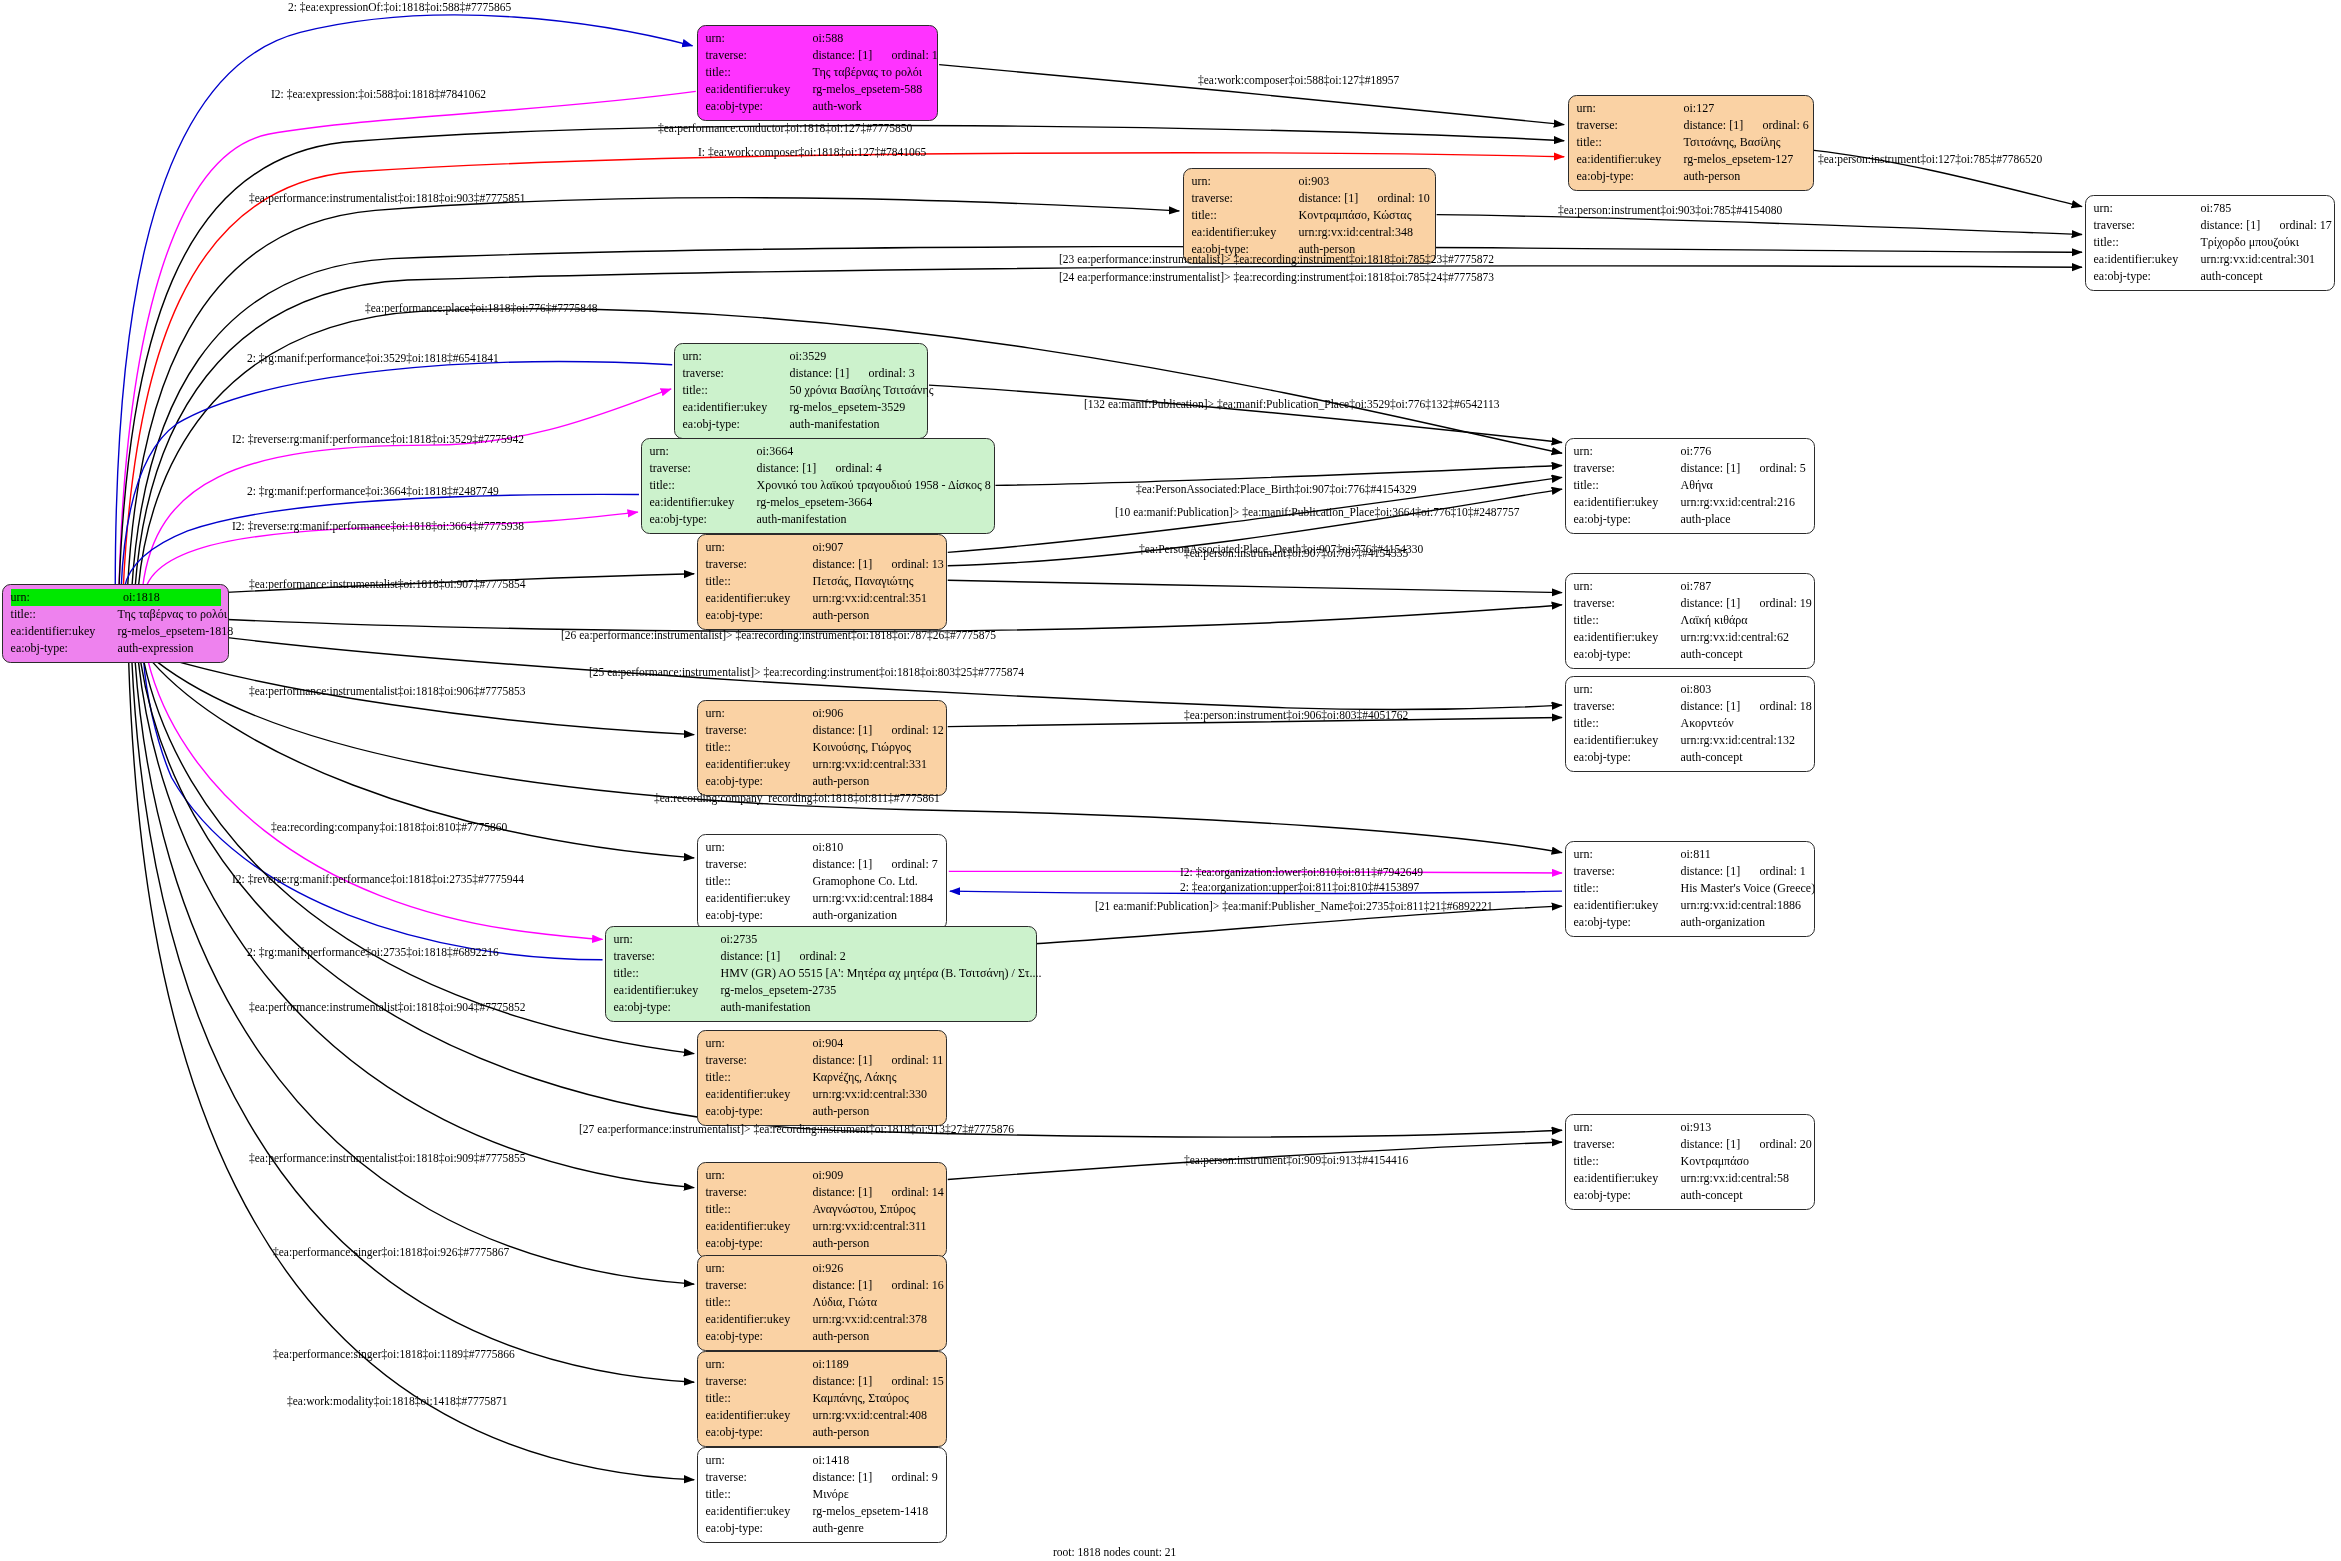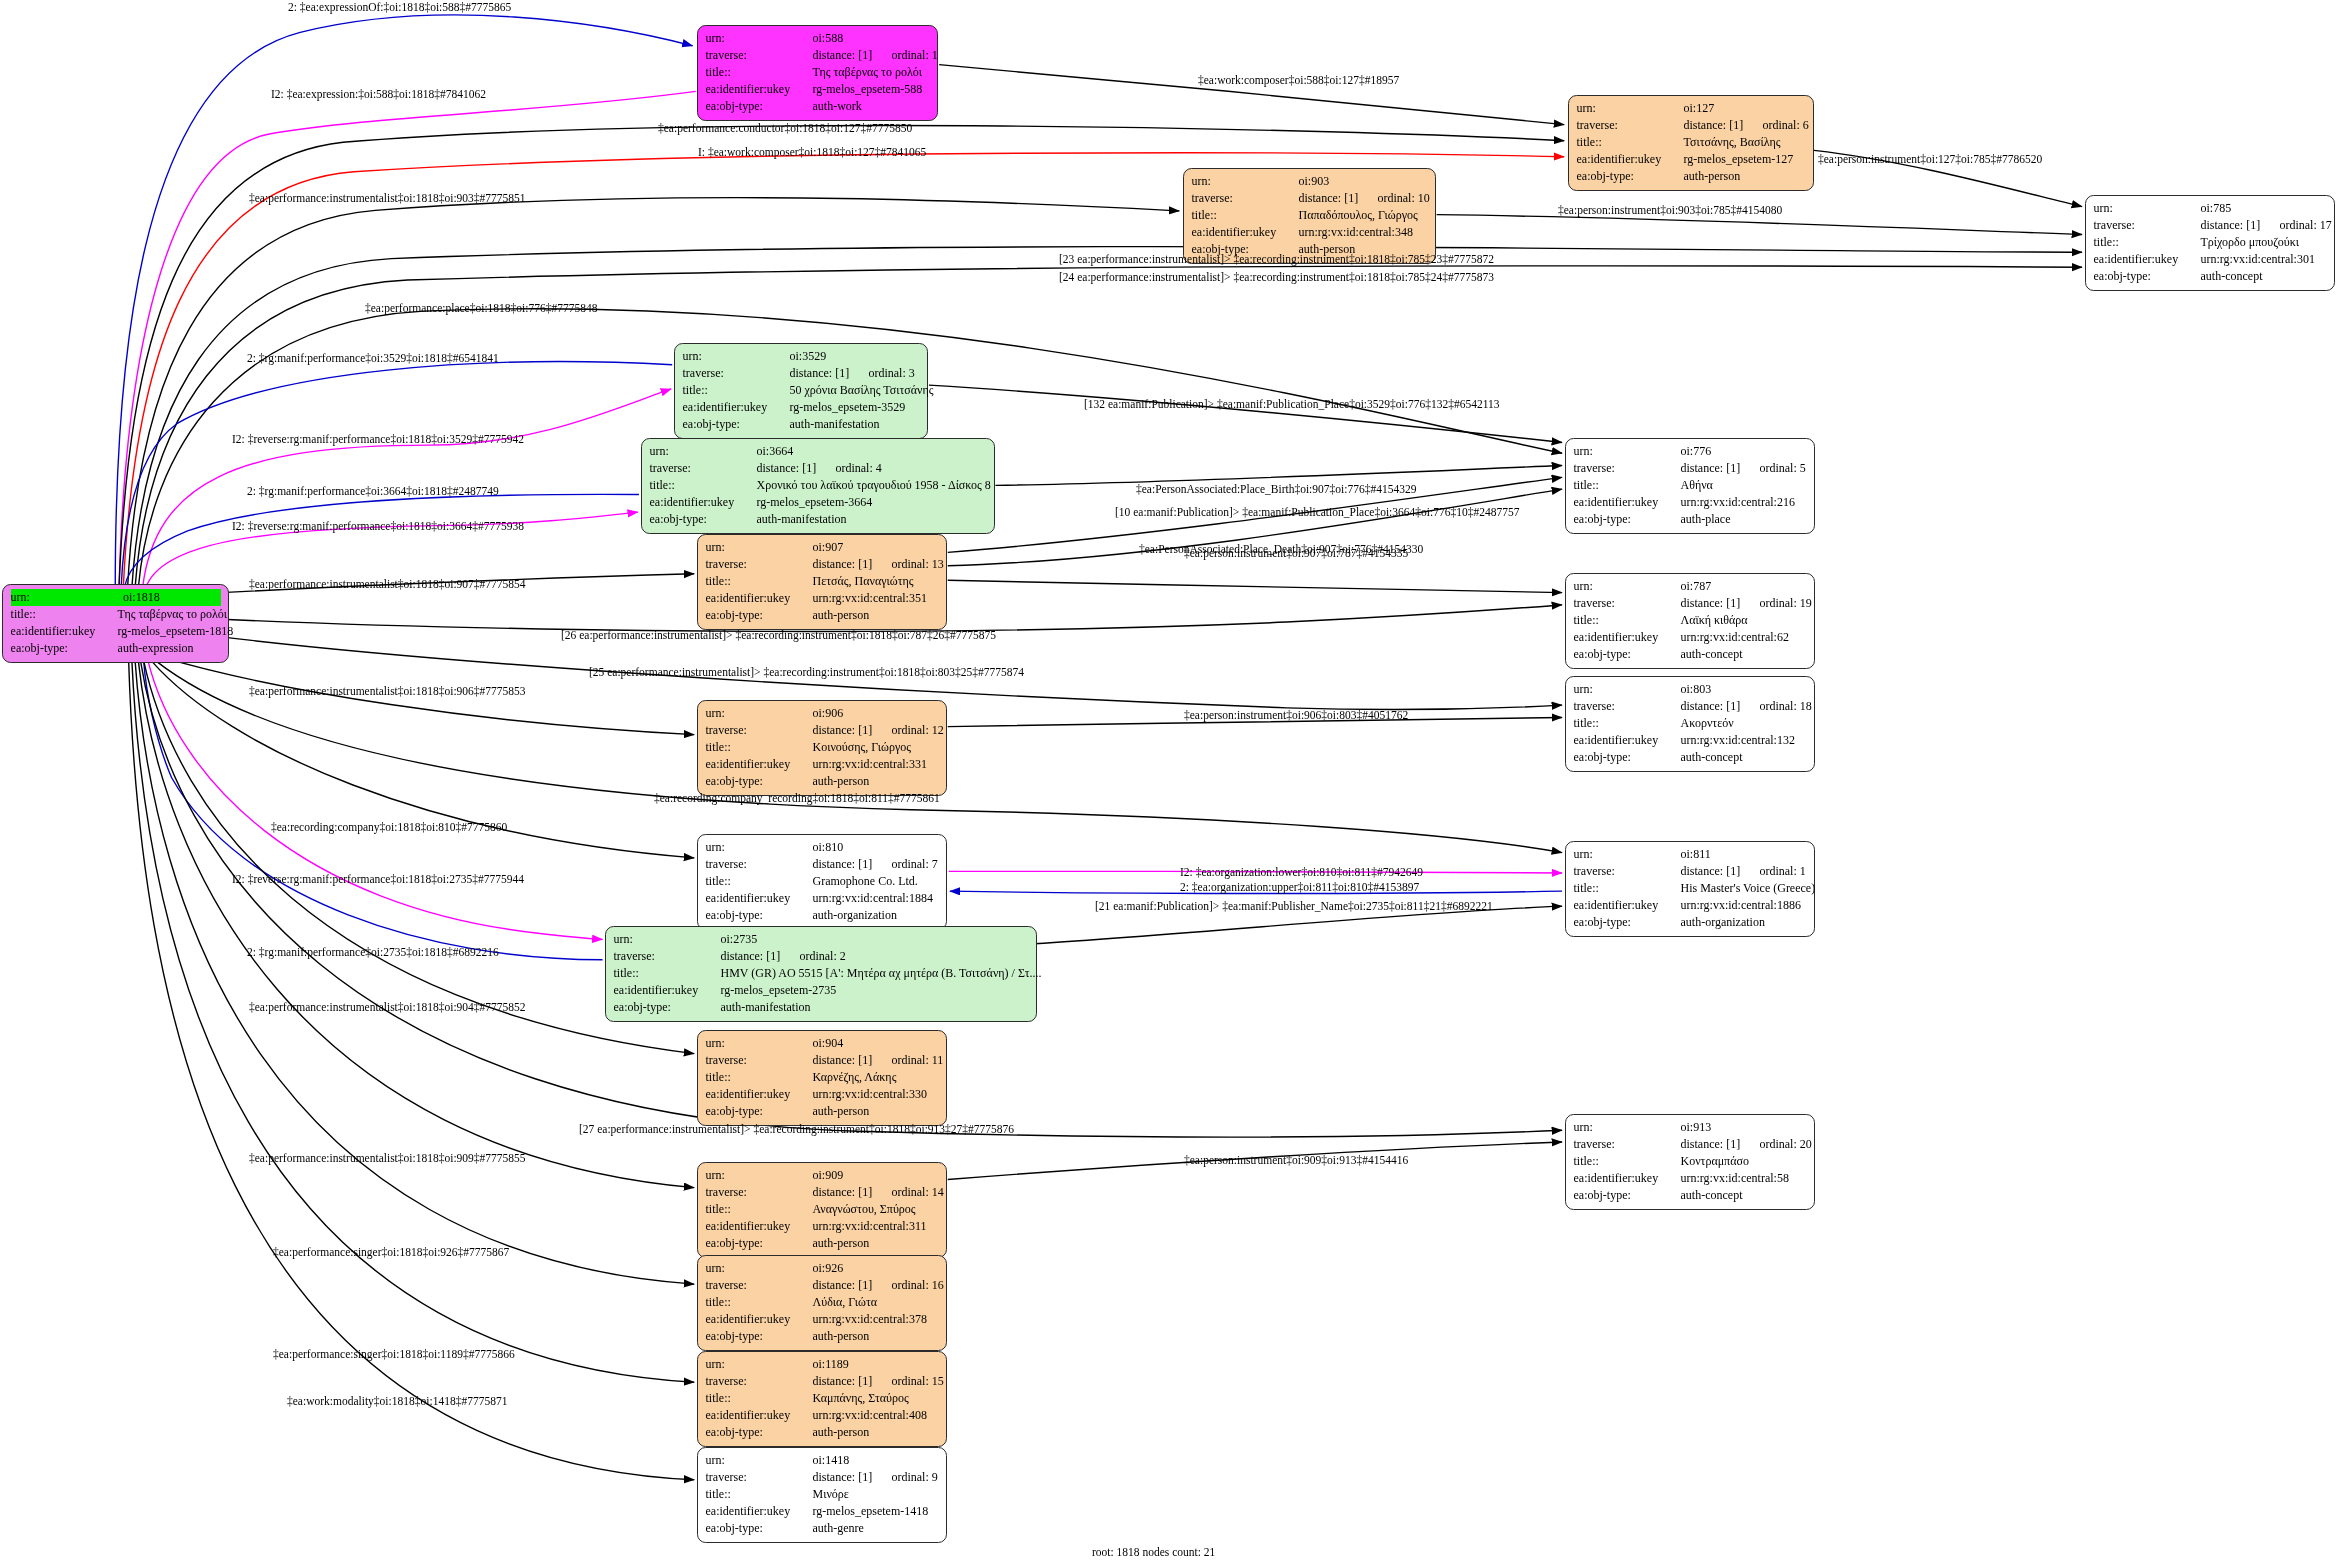--- a/index.html
+++ b/index.html
@@ -249,21 +249,21 @@
         <div class="row">
           <span class="k">urn:</span>
           <span class="v">oi:903</span>
         </div>
         <div class="row">
           <span class="k">traverse:</span>
           <span class="v"><span>distance: [1]</span><span class="ord">ordinal: 10</span></span>
         </div>
         <div class="row">
           <span class="k">title::</span>
-          <span class="v">Παπαδόπουλος, Γιώργος</span>
+          <span class="v">Κοντραμπάσο, Κώστας</span>
         </div>
         <div class="row">
           <span class="k">ea:identifier:ukey</span>
           <span class="v">urn:rg:vx:id:central:348</span>
         </div>
         <div class="row">
           <span class="k">ea:obj-type:</span>
           <span class="v">auth-person</span>
         </div>
       </div>
@@ -678,15 +678,15 @@
       <div class="edge-label" style="left: 247px; top: 947px; color: rgb(0, 0, 0);">2: ‡rg:manif:performance‡oi:2735‡oi:1818‡#6892216</div>
       <div class="edge-label" style="left: 249px; top: 1002px; color: rgb(0, 0, 0);">‡ea:performance:instrumentalist‡oi:1818‡oi:904‡#7775852</div>
       <div class="edge-label" style="left: 579px; top: 1124px; color: rgb(0, 0, 0);">[27 ea:performance:instrumentalist]&gt; ‡ea:recording:instrument‡oi:1818‡oi:913‡27‡#7775876</div>
       <div class="edge-label" style="left: 249px; top: 1153px; color: rgb(0, 0, 0);">‡ea:performance:instrumentalist‡oi:1818‡oi:909‡#7775855</div>
       <div class="edge-label" style="left: 1184px; top: 1155px; color: rgb(0, 0, 0);">‡ea:person:instrument‡oi:909‡oi:913‡#4154416</div>
       <div class="edge-label" style="left: 273px; top: 1247px; color: rgb(0, 0, 0);">‡ea:performance:singer‡oi:1818‡oi:926‡#7775867</div>
       <div class="edge-label" style="left: 273px; top: 1349px; color: rgb(0, 0, 0);">‡ea:performance:singer‡oi:1818‡oi:1189‡#7775866</div>
       <div class="edge-label" style="left: 287px; top: 1396px; color: rgb(0, 0, 0);">‡ea:work:modality‡oi:1818‡oi:1418‡#7775871</div>
     </div>
 
-  <div class="footer" style="left:1092px; top:1546px;">root: 1818 nodes count: 21</div>
+  <div class="footer" style="left:1053px; top:1546px;">root: 1818 nodes count: 21</div>
 </div>
 
 
 </body></html>

